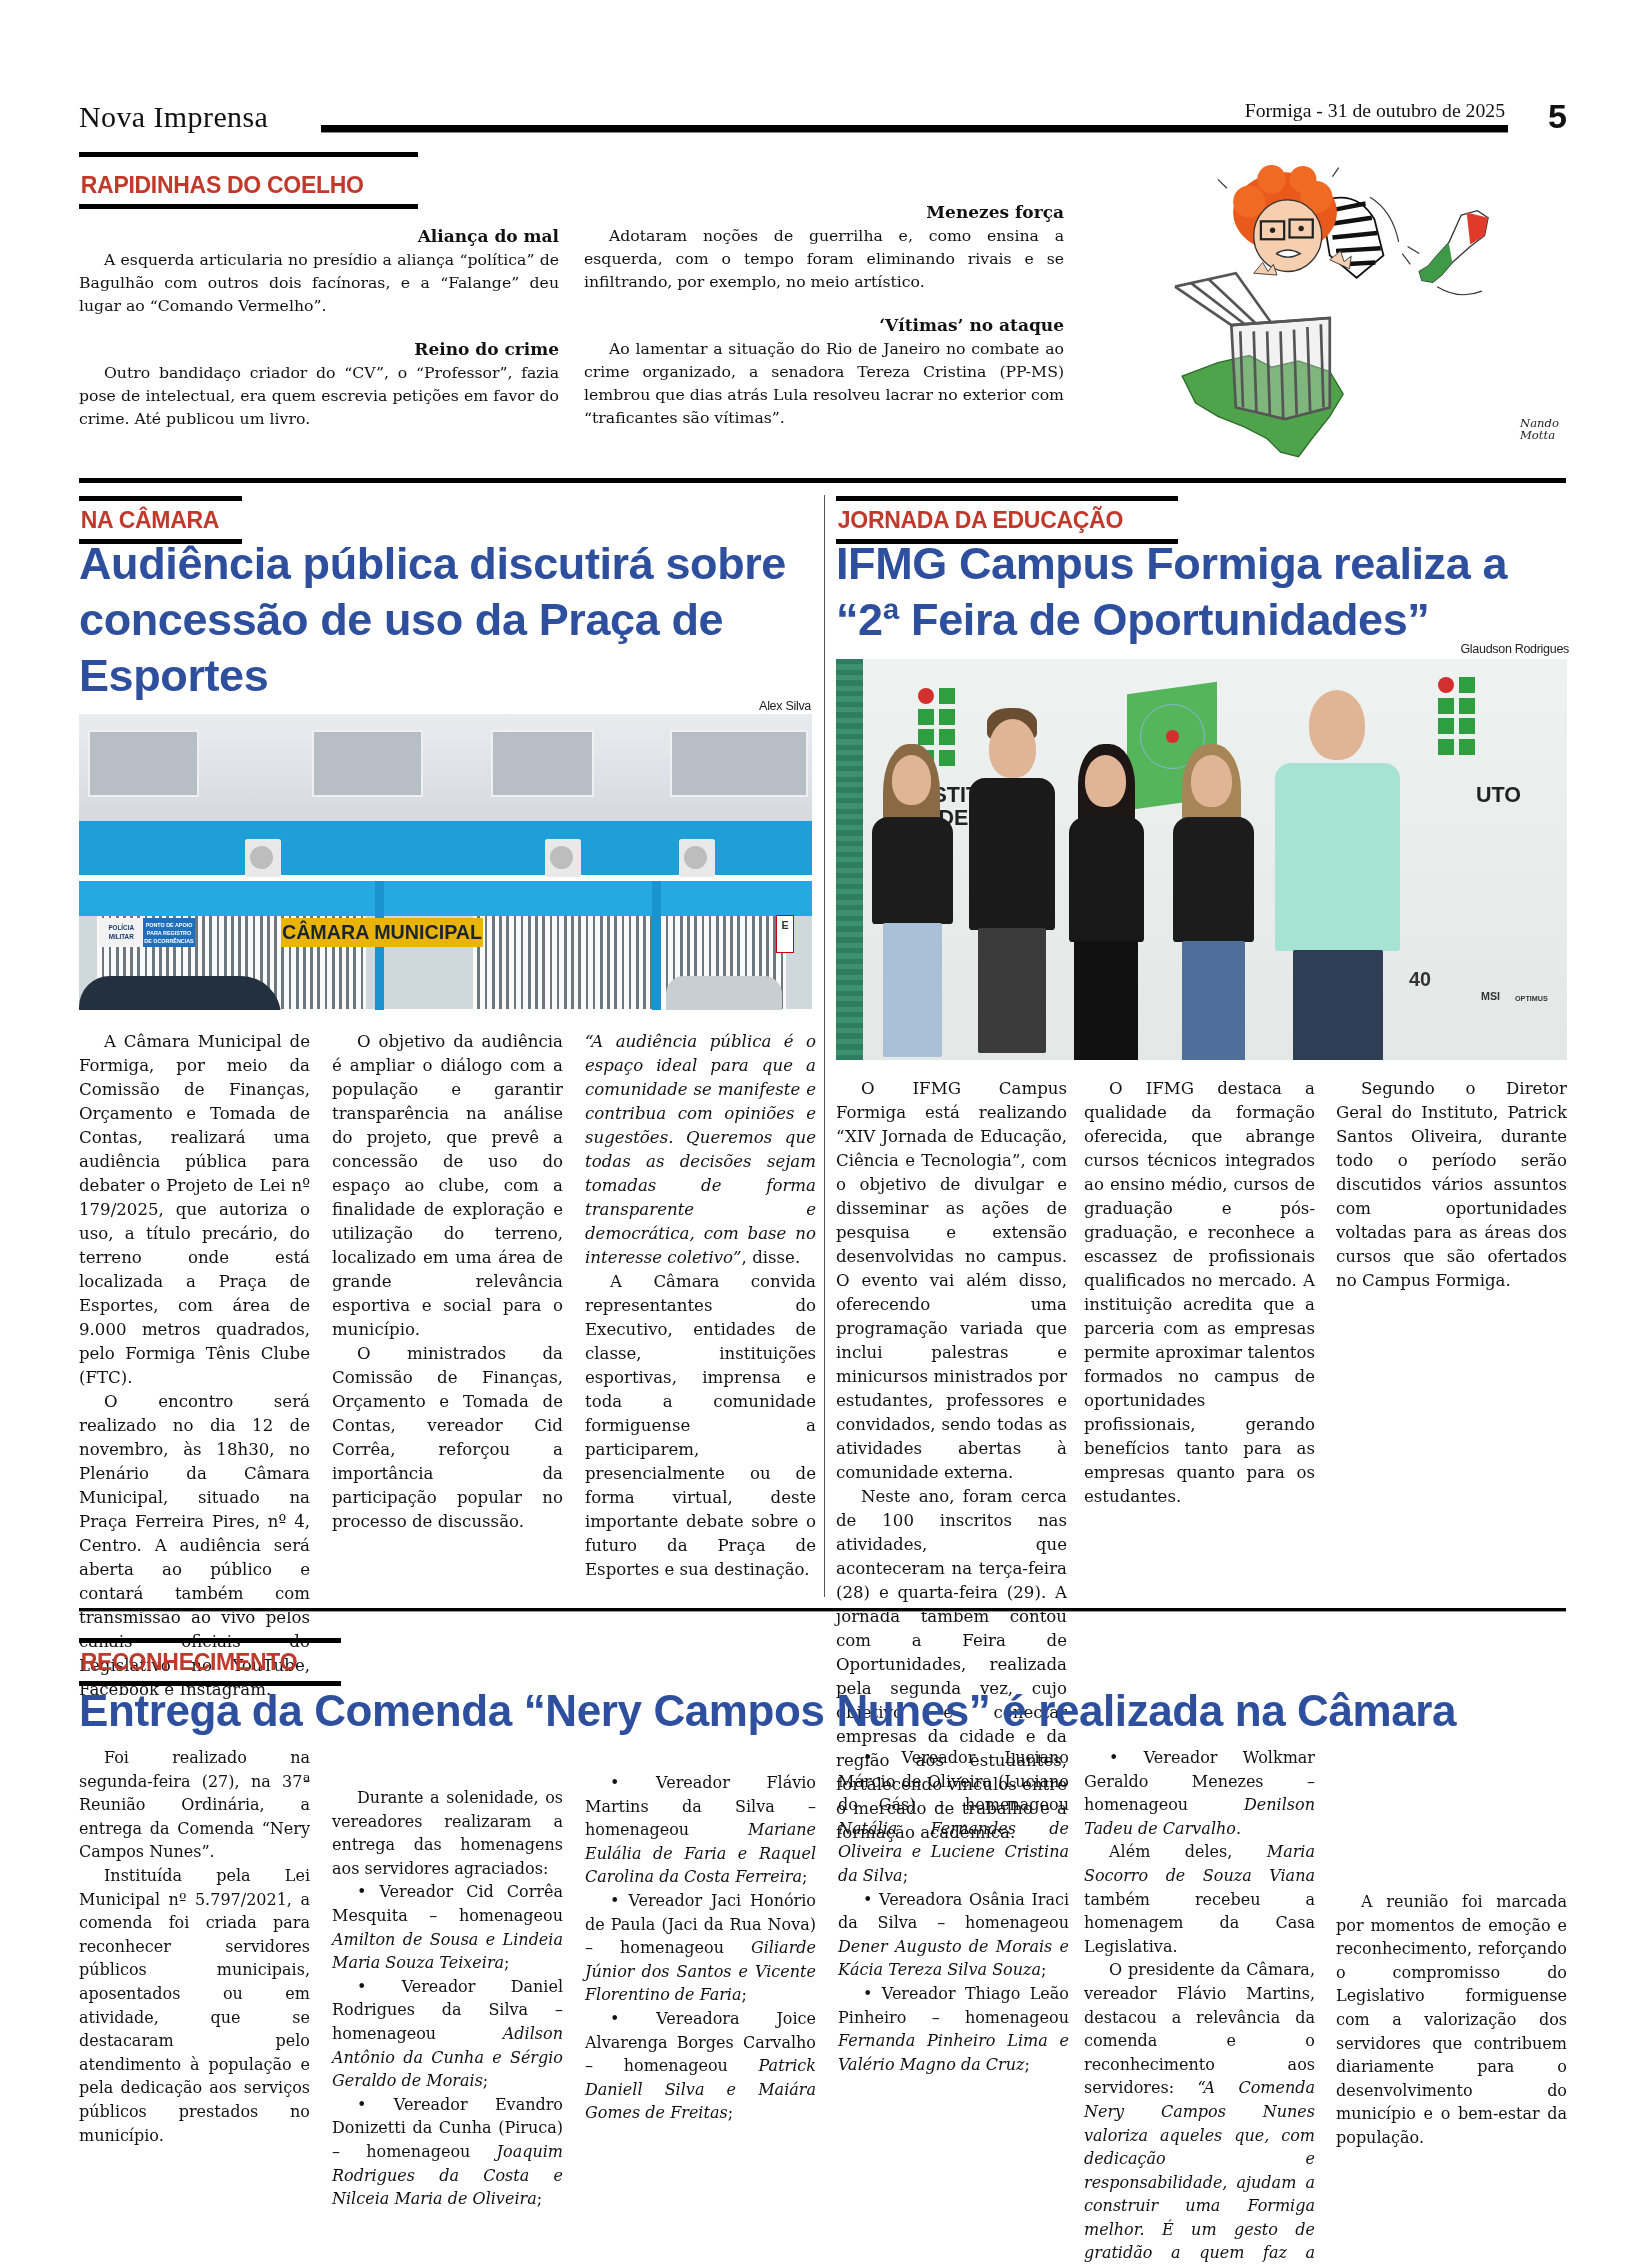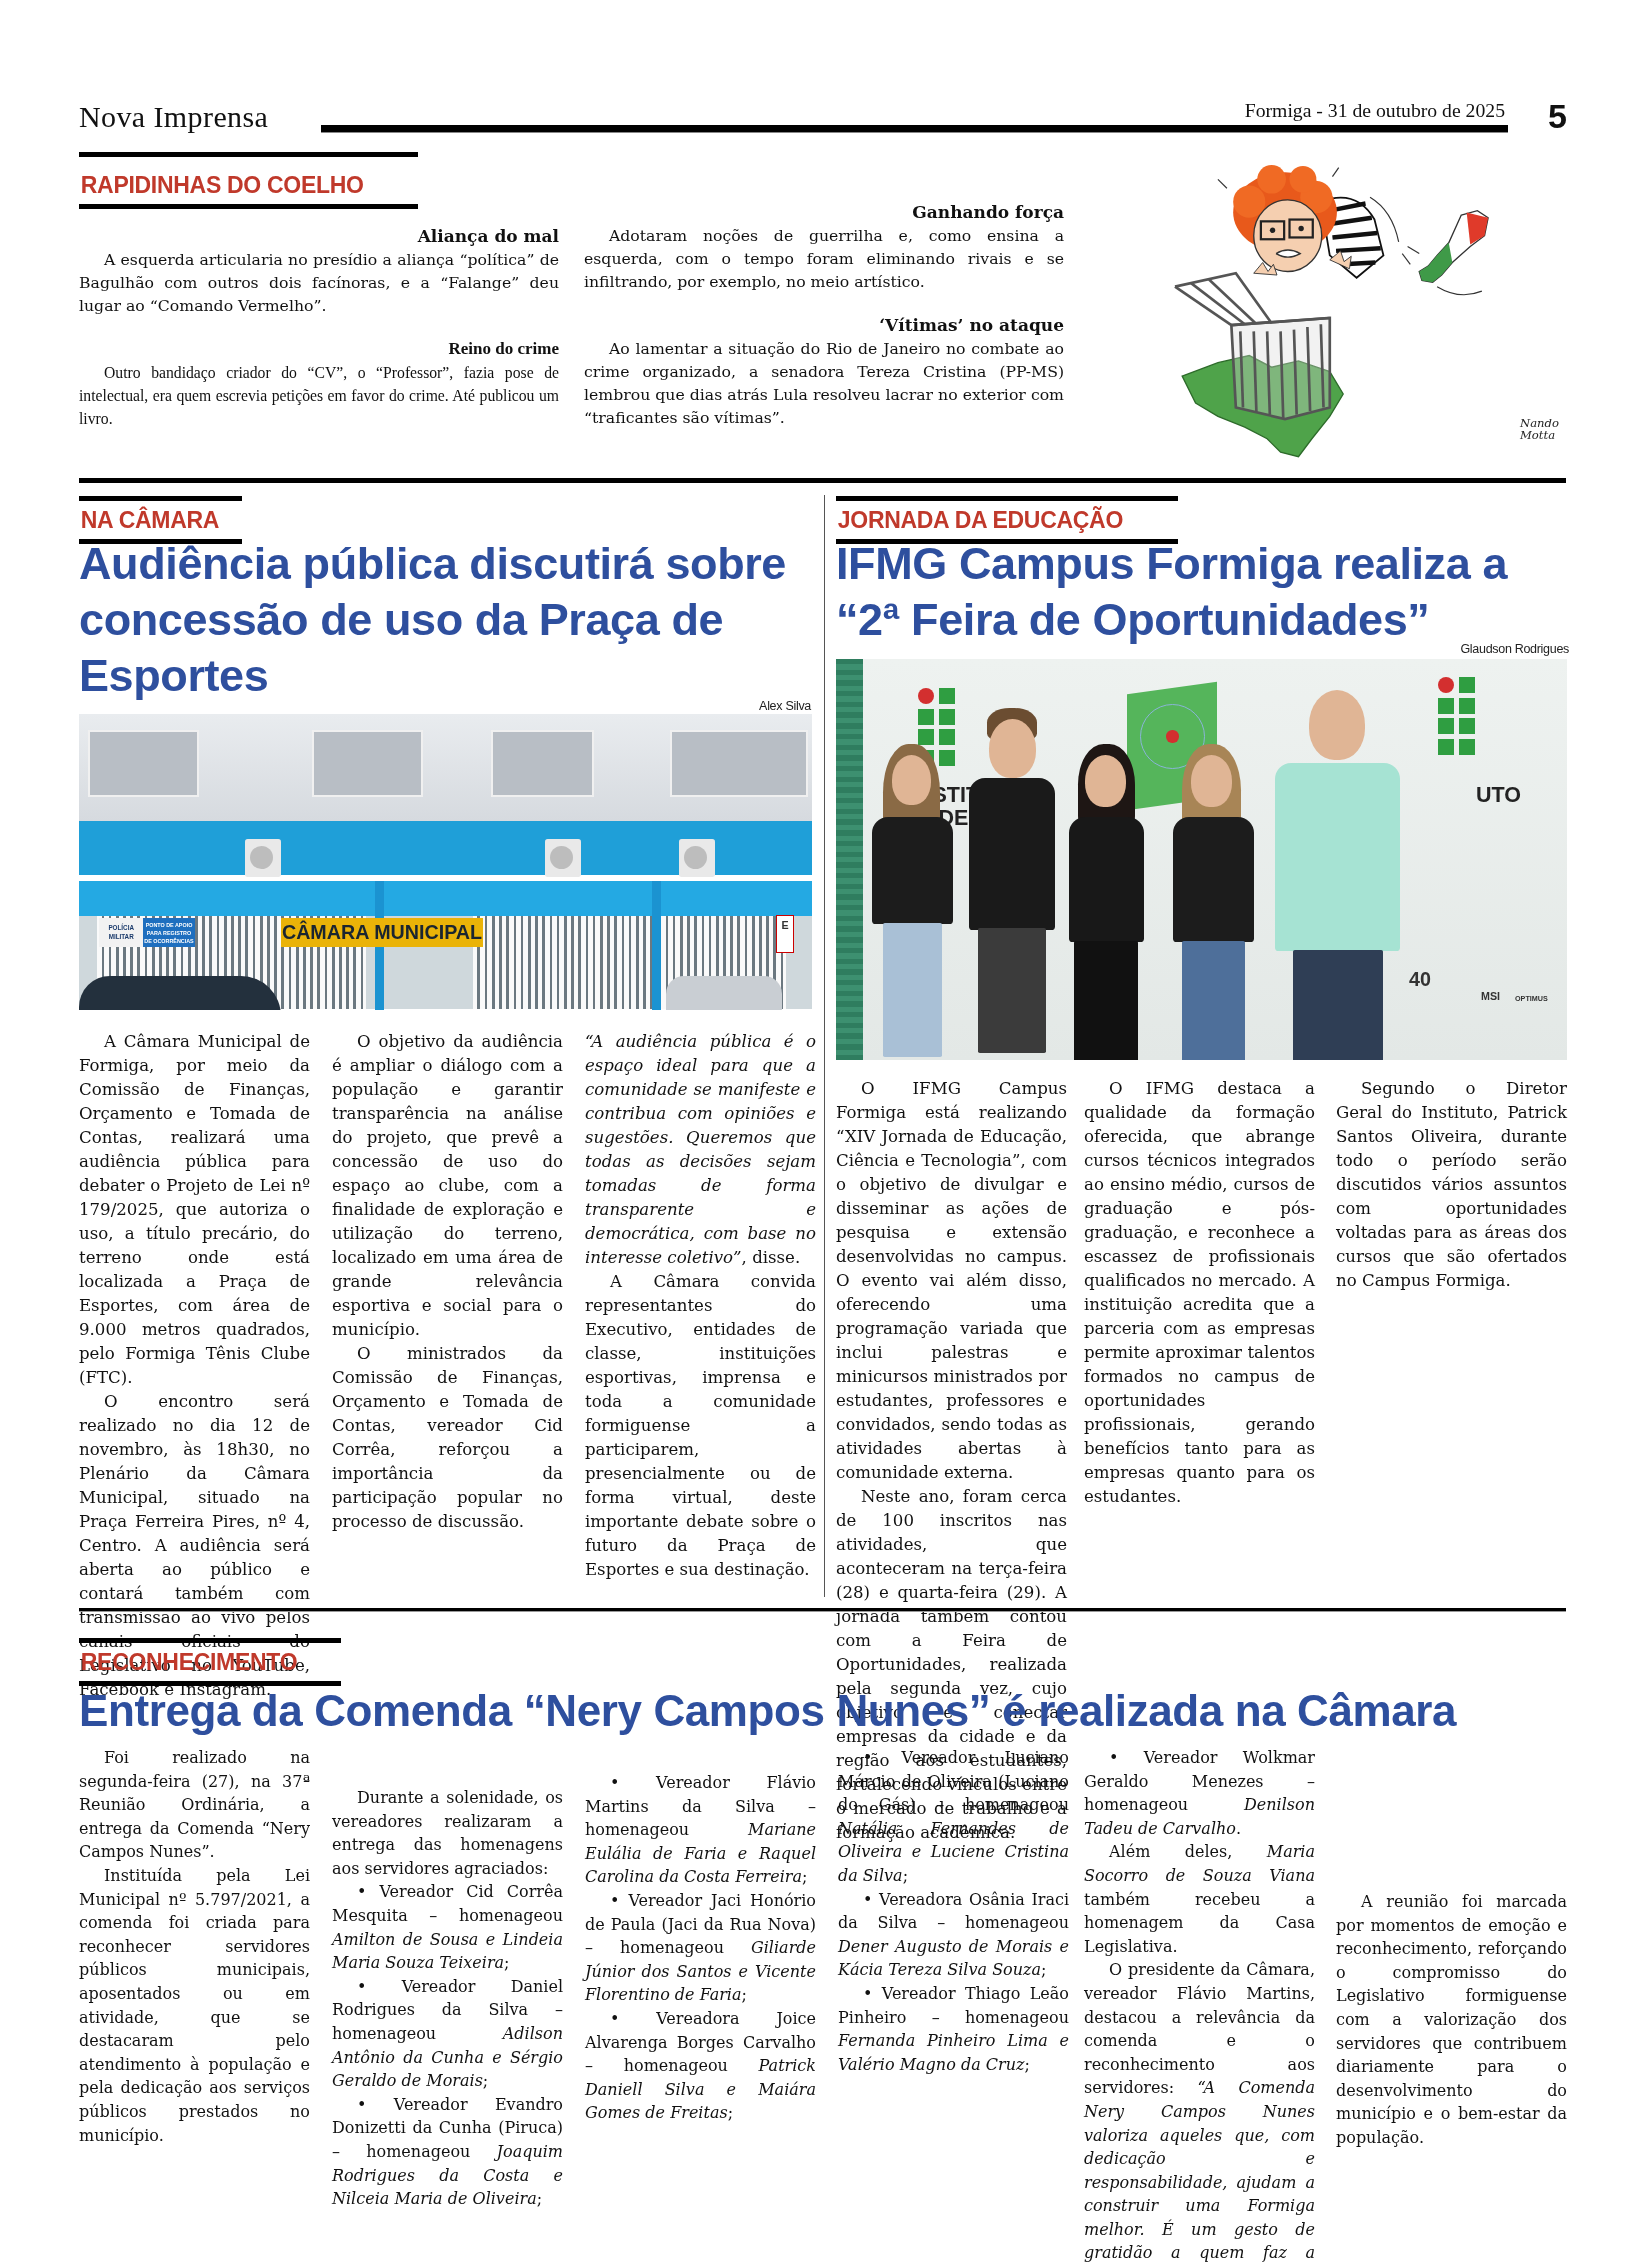--- a/index.html
+++ b/index.html
@@ -86,29 +86,29 @@
   <div class="bar"></div>
   <div class="txt" style="padding:3.6px 1.8px;margin-top:9px;">RAPIDINHAS DO COELHO</div>
   <div class="bar"></div>
 </div>
 
 <div class="abs rap-col" style="left:79px; top:224px; width:480px;">
   <div>
     <h4>Aliança do mal</h4>
     <p>A esquerda articularia no presídio a aliança “política” de Bagulhão com outros dois facínoras, e a “Falange” deu lugar ao “Comando Vermelho”.</p>
   </div>
-  <div style="margin-top:14px;font-family:Liberation Serif, serif;">
+  <div style="margin-top:14px;">
     <h4>Reino do crime</h4>
     <p>Outro bandidaço criador do “CV”, o “Professor”, fazia pose de intelectual, era quem escrevia petições em favor do crime. Até publicou um livro.</p>
   </div>
 </div>
 
 <div class="abs rap-col" style="left:584px; top:200px; width:480px;">
   <div>
-    <h4>Ganhando força</h4>
+    <h4>Menezes força</h4>
     <p>Adotaram noções de guerrilha e, como ensina a esquerda, com o tempo foram eliminando rivais e se infiltrando, por exemplo, no meio artístico.</p>
   </div>
   <div style="margin-top:5.4px;">
     <h4>‘Vítimas’ no ataque</h4>
     <p>Ao lamentar a situação do Rio de Janeiro no combate ao crime organizado, a senadora Tereza Cristina (PP-MS) lembrou que dias atrás Lula resolveu lacrar no exterior com “traficantes são vítimas”.</p>
   </div>
 </div>
 
 <div class="abs cartoon">
   <svg width="421" height="331" viewBox="0 0 470 370">

